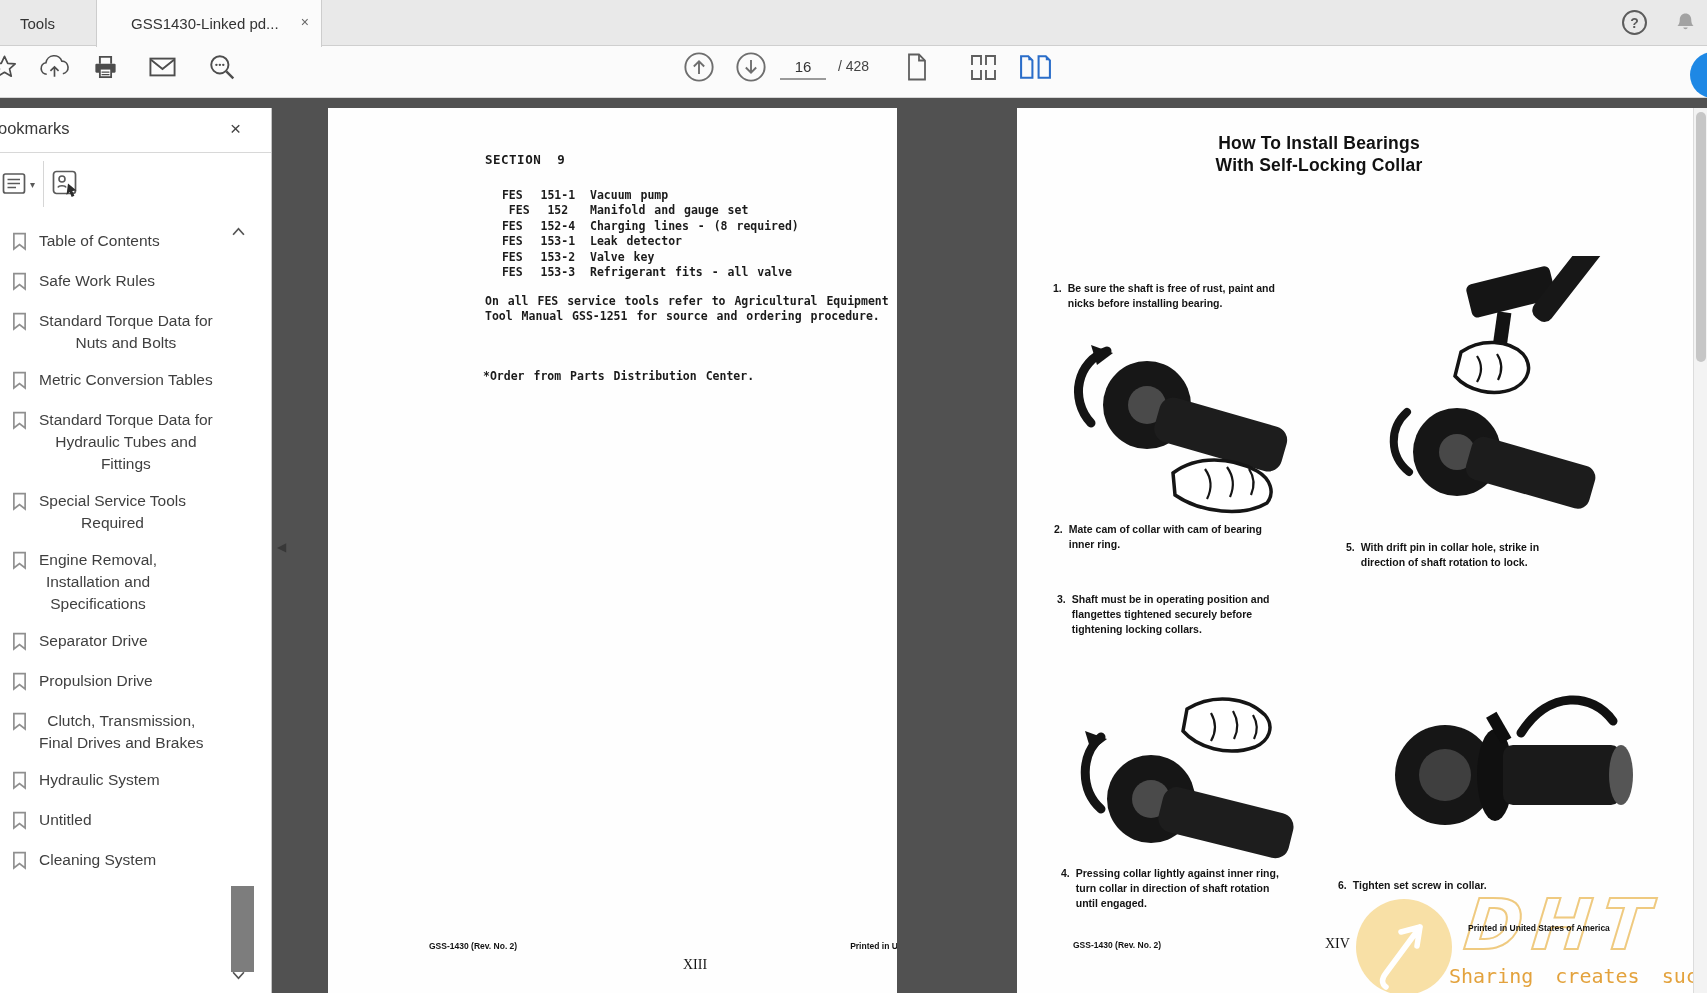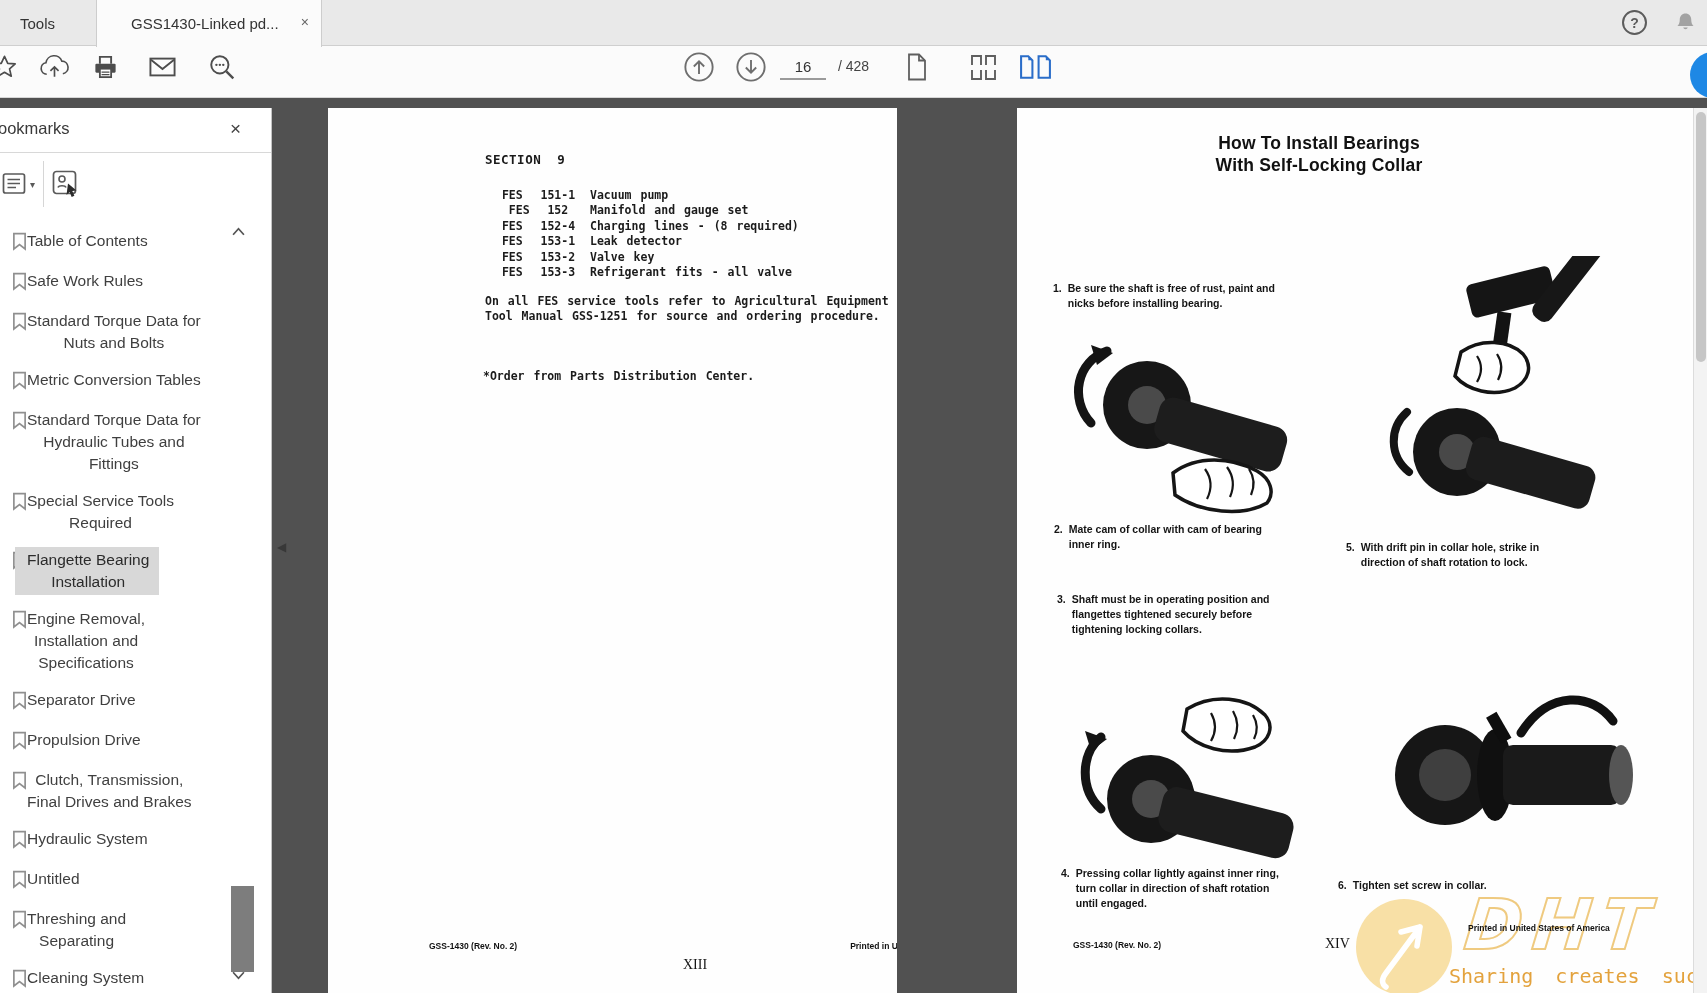--- a/index.html
+++ b/index.html
@@ -25,21 +25,21 @@
 
   
   .panel { position:absolute; left:0; top:108px; width:272px; height:885px; background:#ffffff; border-right:1px solid #c4c4c4; overflow:hidden; z-index:10;text-align:center; }
   .panel-header { position:absolute; left:0; top:0; width:272px; height:45px; border-bottom:1px solid #d8d8d8; }
   .panel-title { position:absolute; left:-2px; top:11px; font-size:16.5px; color:#3a3a3a; }
   .panel-close { position:absolute; left:230px; top:10px; font-size:19px; color:#444; cursor:pointer; }
   .panel-tools { position:absolute; left:0; top:45px; width:272px; height:62px; }
   .pt-divider { position:absolute; left:43px; top:8px; height:46px; width:1px; background:#d6d6d6; }
   .caret { font-size:10px; color:#5a5a5a; }
   .bm-list { position:absolute; left:0; top:107px; width:272px; height:778px; overflow:hidden; padding:15px 0 0 12px; }
-  .bm-item { display:flex; margin-bottom:15px; cursor:pointer; }
+  .bm-item { display:flex; gap:12px; margin-bottom:15px; cursor:pointer; }
   .bm-ribbon { flex:0 0 15px; margin-top:2px; }
   .bm-label { font-size:15.5px; line-height:22px; color:#3f3f3f; white-space:pre-line; max-width:195px; }
   .bm-item.selected .bm-label { background:#d8d8d8; margin:-2px -10px -2px -12px; padding:2px 10px 2px 12px; color:#2b2b2b; }
   .pscroll-up { position:absolute; left:232px; top:114px; cursor:pointer; }
   .pscroll-down { position:absolute; left:232px; top:858px; cursor:pointer; }
   .pscroll-thumb { position:absolute; left:231px; top:778px; width:23px; height:86px; background:#7d7d7d; cursor:pointer; }
 
   .collapse-handle { position:absolute; left:277px; top:540px; font-size:12px; color:#383838; cursor:pointer; z-index:11; }
 
   
@@ -254,27 +254,20 @@
 Hydraulic Tubes and
 Fittings</span>
       </div>
     <div class="bm-item">
         <span class="bm-ribbon"><svg width="15" height="19" viewBox="0 0 16 20">
             <path d="M2 1.5h12V18l-6-4.7L2 18z" fill="#fdfdfd" stroke="#8f8f8f" stroke-width="1.8"></path>
           </svg></span>
         <span class="bm-label">Special Service Tools
 Required</span>
       </div>
-    <div class="bm-item selected">
-        <span class="bm-ribbon"><svg width="15" height="19" viewBox="0 0 16 20">
-            <path d="M2 1.5h12V18l-6-4.7L2 18z" fill="#fdfdfd" stroke="#8f8f8f" stroke-width="1.8"></path>
-          </svg></span>
-        <span class="bm-label">Flangette Bearing
-Installation</span>
-      </div>
     <div class="bm-item">
         <span class="bm-ribbon"><svg width="15" height="19" viewBox="0 0 16 20">
             <path d="M2 1.5h12V18l-6-4.7L2 18z" fill="#fdfdfd" stroke="#8f8f8f" stroke-width="1.8"></path>
           </svg></span>
         <span class="bm-label">Engine Removal,
 Installation and
 Specifications</span>
       </div>
     <div class="bm-item">
         <span class="bm-ribbon"><svg width="15" height="19" viewBox="0 0 16 20">
@@ -299,27 +292,20 @@
         <span class="bm-ribbon"><svg width="15" height="19" viewBox="0 0 16 20">
             <path d="M2 1.5h12V18l-6-4.7L2 18z" fill="#fdfdfd" stroke="#8f8f8f" stroke-width="1.8"></path>
           </svg></span>
         <span class="bm-label">Hydraulic System</span>
       </div>
     <div class="bm-item">
         <span class="bm-ribbon"><svg width="15" height="19" viewBox="0 0 16 20">
             <path d="M2 1.5h12V18l-6-4.7L2 18z" fill="#fdfdfd" stroke="#8f8f8f" stroke-width="1.8"></path>
           </svg></span>
         <span class="bm-label">Untitled</span>
-      </div>
-    <div class="bm-item">
-        <span class="bm-ribbon"><svg width="15" height="19" viewBox="0 0 16 20">
-            <path d="M2 1.5h12V18l-6-4.7L2 18z" fill="#fdfdfd" stroke="#8f8f8f" stroke-width="1.8"></path>
-          </svg></span>
-        <span class="bm-label">Threshing and
-Separating</span>
       </div>
     <div class="bm-item">
         <span class="bm-ribbon"><svg width="15" height="19" viewBox="0 0 16 20">
             <path d="M2 1.5h12V18l-6-4.7L2 18z" fill="#fdfdfd" stroke="#8f8f8f" stroke-width="1.8"></path>
           </svg></span>
         <span class="bm-label">Cleaning System</span>
       </div>
 
   </div>
 

